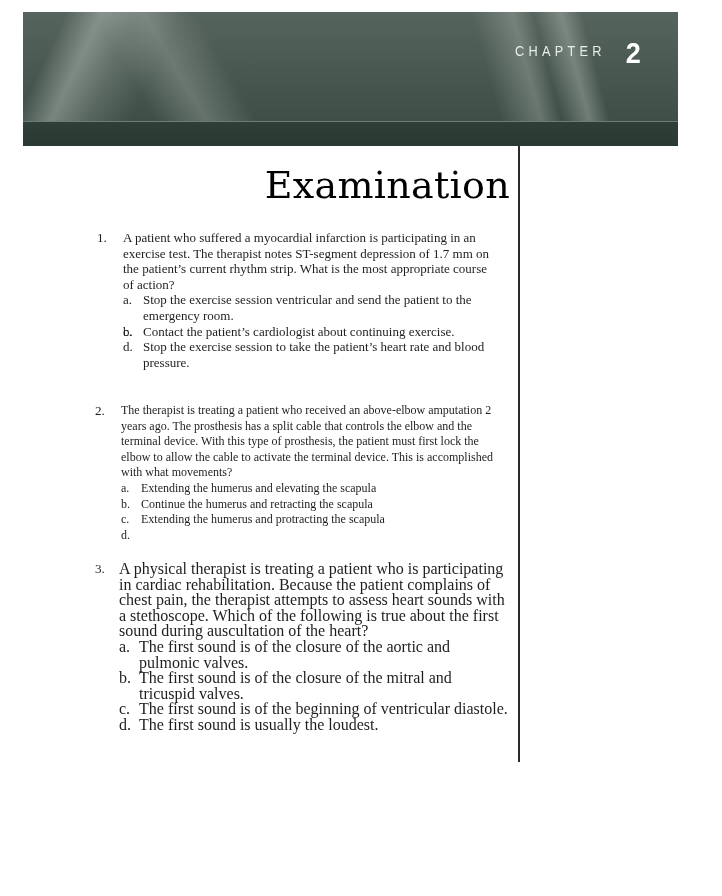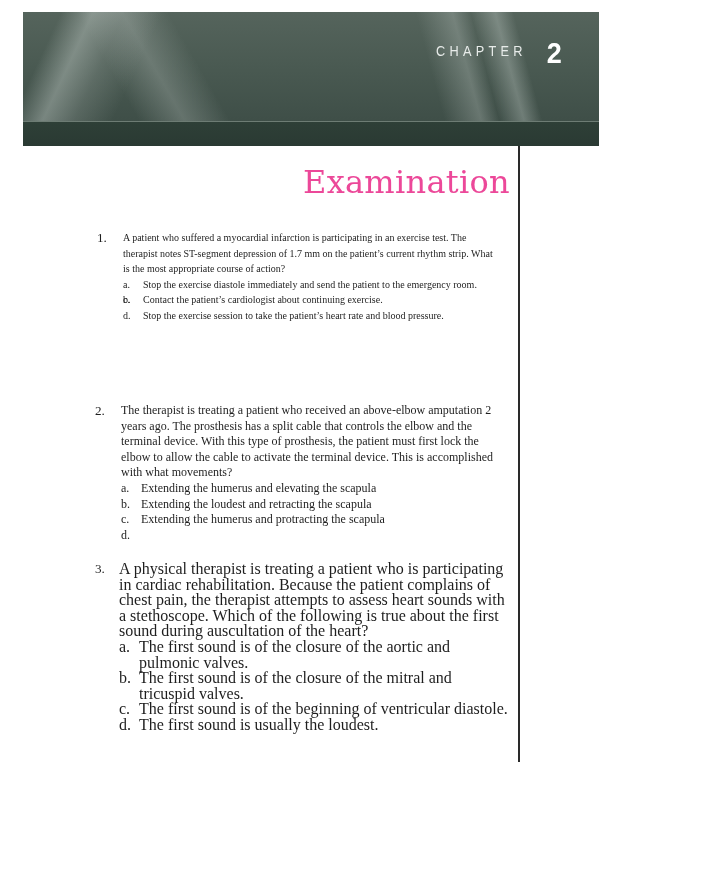--- a/index.html
+++ b/index.html
@@ -1,21 +1,21 @@
 <!DOCTYPE html>
 <html><head>
   <meta charset="utf-8">
   <style>
     html, body { margin: 0; padding: 0; }
     body {
       width: 722px; height: 896px; background: #ffffff; position: relative; overflow: hidden;
       font-family: "Liberation Serif", serif; color: #1e1e1e;
     }
     .banner {
-      position: absolute; left: 23px; top: 12px; width: 576px; height: 134px;
+      position: absolute; left: 23px; top: 12px; width: 655px; height: 134px;
       background:
         linear-gradient(115deg, rgba(0,0,0,0) 0%, rgba(0,0,0,0) 6%, rgba(190,200,195,0.45) 11%, rgba(160,170,165,0.25) 16%, rgba(0,0,0,0) 22%),
         linear-gradient(60deg, rgba(0,0,0,0) 0%, rgba(0,0,0,0) 20%, rgba(170,180,175,0.35) 27%, rgba(0,0,0,0) 34%),
         linear-gradient(75deg, rgba(0,0,0,0) 70%, rgba(180,190,185,0.35) 76%, rgba(0,0,0,0) 79%, rgba(200,210,205,0.35) 83%, rgba(0,0,0,0) 86%),
         linear-gradient(180deg, #55645c 0%, #4a5a52 40%, #3f4f48 80%, #3a4942 100%);
     }
     .banner-band {
       position: absolute; left: 0; bottom: 0; width: 100%; height: 24px;
       background: linear-gradient(180deg, #2e3f37 0%, #2a3a33 100%);
       border-top: 1px solid #6d7c74;
@@ -28,21 +28,21 @@
     .chapter-num {
       position: absolute; right: 36px; top: 24px;
       font-family: "Liberation Sans", sans-serif; font-weight: bold; font-size: 30px;
       color: #ffffff; transform: scaleX(0.9);
     }
     .vrule {
       position: absolute; left: 518px; top: 146px; width: 2px; height: 616px; background: #2a2a2a;
     }
     .title {
       position: absolute; right: 212px; top: 163px;
-      font-family: "DejaVu Serif", serif; font-size: 32px; color: #ec4899; letter-spacing: 0.3px;
+      font-family: "DejaVu Serif", serif; font-size: 38px; color: #000000; letter-spacing: 0.3px;
     }
     .questions { position: absolute; left: 0; top: 0; width: 722px; }
     .q-num { position: absolute; left: 97px; }
     .q-text { position: absolute; left: 123px; width: 380px; }
     .opt { position: relative; padding-left: 20px; }
     .opt-letter { position: absolute; left: 0; top: 0; }
     .options { margin-top: 0; }
   </style>
 </head>
 <body>
@@ -54,26 +54,26 @@
 </div>
 
 <div class="vrule"></div>
 
 <div class="title">Examination</div>
 
 <div class="questions">
 
   <div>
     <span class="q-num" style="top:230px; font-size:13.2px; line-height:15.6px;">1.</span>
-    <div class="q-text" style="top:230px; font-size:10px; line-height:15.6px; width:378px;">
+    <div class="q-text" style="top:230px; font-size:13px; line-height:15.6px; width:378px;">
       <div>A patient who suffered a myocardial infarction is participating in an exercise test. The therapist notes ST-segment depression of 1.7 mm on the patient’s current rhythm strip. What is the most appropriate course of action?</div>
       <div class="options">
         <div class="opt">
           <span class="opt-letter">a.</span>
-          <span>Stop the exercise diastole immediately and send the patient to the emergency room.</span>
+          <span>Stop the exercise session ventricular and send the patient to the emergency room.</span>
         </div>
         <div class="opt">
           <span class="opt-letter">b.</span>
         </div>
         <div class="opt">
           <span class="opt-letter">c.</span>
           <span>Contact the patient’s cardiologist about continuing exercise.</span>
         </div>
         <div class="opt">
           <span class="opt-letter">d.</span>
@@ -87,21 +87,21 @@
     <span class="q-num" style="top:403px; left:95px; font-size:13.2px; line-height:15.6px;">2.</span>
     <div class="q-text" style="top:403px; left:121px; font-size:12px; line-height:15.6px; width:390px;">
       <div>The therapist is treating a patient who received an above-elbow amputation 2 years ago. The prosthesis has a split cable that controls the elbow and the terminal device. With this type of prosthesis, the patient must first lock the elbow to allow the cable to activate the terminal device. This is accomplished with what movements?</div>
       <div class="options">
         <div class="opt">
           <span class="opt-letter">a.</span>
           <span>Extending the humerus and elevating the scapula</span>
         </div>
         <div class="opt">
           <span class="opt-letter">b.</span>
-          <span>Extending the loudest and retracting the scapula</span>
+          <span>Continue the humerus and retracting the scapula</span>
         </div>
         <div class="opt">
           <span class="opt-letter">c.</span>
           <span>Extending the humerus and protracting the scapula</span>
         </div>
         <div class="opt">
           <span class="opt-letter">d.</span>
         </div>
       </div>
     </div>

